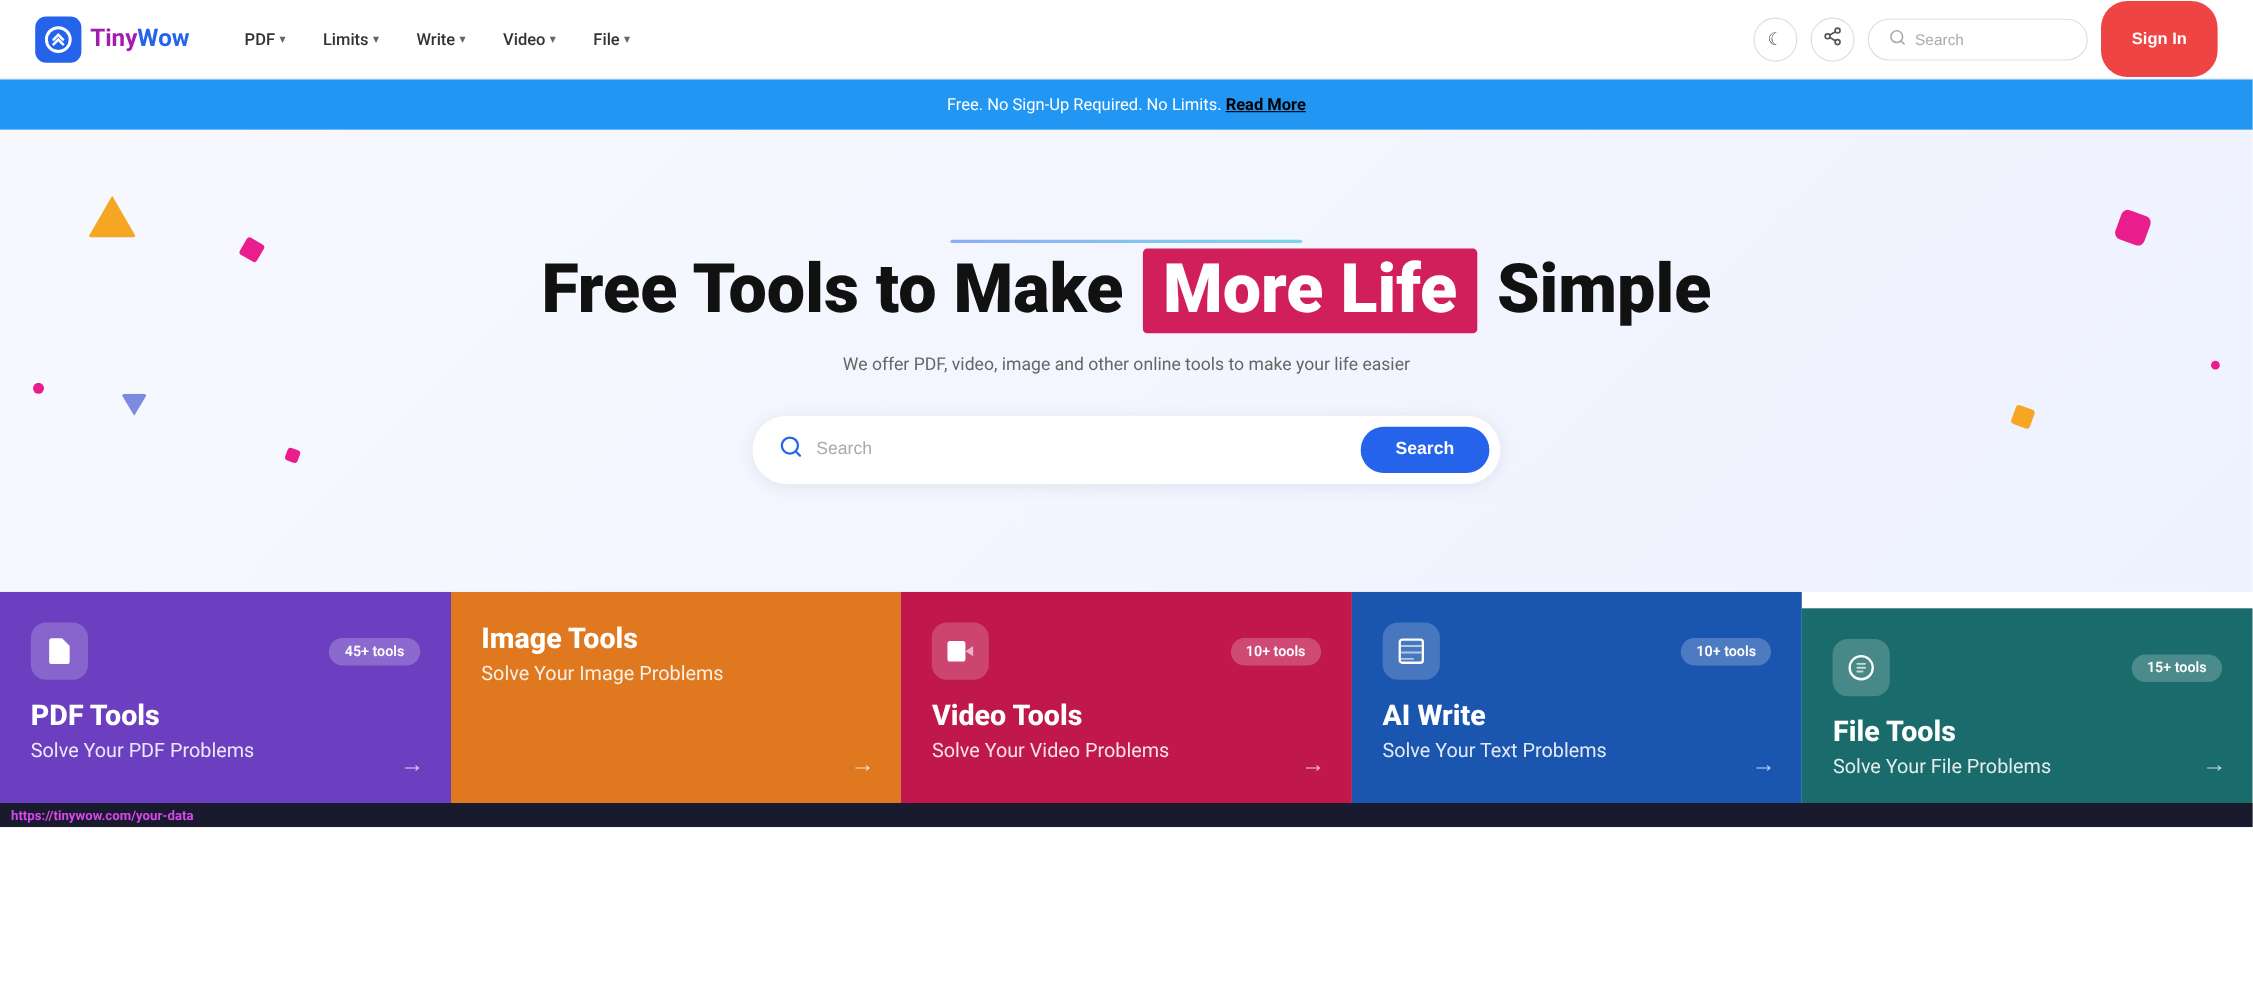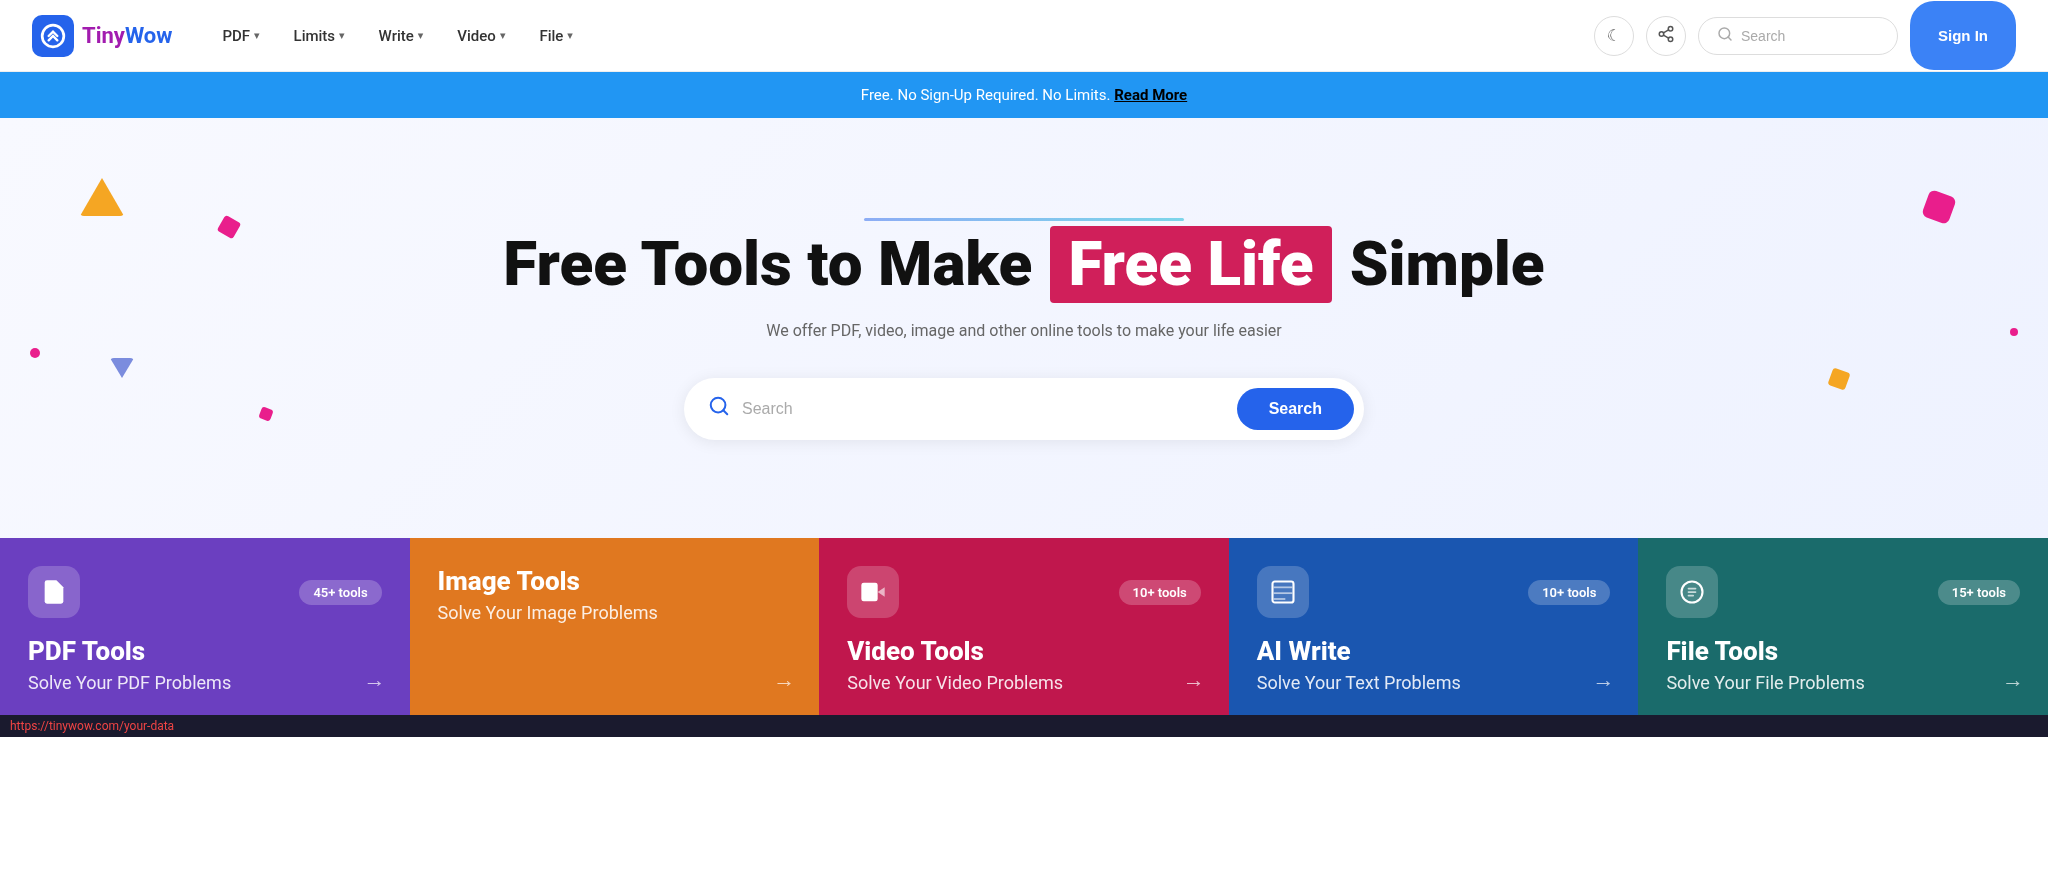--- a/index.html
+++ b/index.html
@@ -35,21 +35,21 @@
       display: flex; align-items: center; gap: 8px; border: 1.5px solid #ddd;
       border-radius: 24px; padding: 8px 18px; min-width: 200px; cursor: text;
       background: #fff;
     }
     .nav-search-box .search-icon { color: #999; font-size: 15px; }
     .nav-search-box input {
       border: none; outline: none; font-size: 14px; color: #333; background: transparent; width: 120px;
     }
     .nav-search-box input::placeholder { color: #aaa; }
     .signin-btn {
-      background: #3b82f6; color: #fff; border: none; border-radius: 24px;
+      background: #ef4444; color: #fff; border: none; border-radius: 24px;
       padding: 26px 28px; font-size: 15px; font-weight: 600; cursor: pointer;
     }
 
     
     .banner {
       background: #2196f3; color: #fff; text-align: center;
       padding: 14px 20px; font-size: 15px; font-weight: 400;
     }
     .banner a { color: #000000; font-weight: 700; text-decoration: underline; cursor: pointer; }
 
@@ -101,43 +101,43 @@
       display: flex; gap: 0; overflow: hidden; background: #fff;
     }
     .tool-card {
       flex: 1; min-width: 0; padding: 28px 28px 22px; position: relative;
       cursor: pointer; transition: filter 0.2s;
     }
     .card-pdf    { background: #6b3fc0; }
     .card-image  { background: #e07820; }
     .card-video  { background: #c0174d; }
     .card-write  { background: #1a56b0; }
-    .card-file   { background: #1a6b6b; }
+    .card-file   { background: #1a6b6b; margin-top: 15px; }
 
     .card-top { display: flex; align-items: center; justify-content: space-between; margin-bottom: 18px; }
     .card-icon-wrap {
       width: 52px; height: 52px; background: rgba(255,255,255,0.2); border-radius: 14px;
       display: flex; align-items: center; justify-content: center;
     }
     .card-icon-wrap svg { width: 28px; height: 28px; fill: white; }
     .card-badge {
       background: rgba(255,255,255,0.22); color: #fff; border-radius: 20px;
       padding: 5px 14px; font-size: 13px; font-weight: 600;
     }
     .card-title { color: #fff; font-size: 26px; font-weight: 800; margin-bottom: 6px; }
     .card-desc { color: rgba(255,255,255,0.88); font-size: 18px; }
     .card-arrow {
       position: absolute; right: 24px; bottom: 22px;
       color: rgba(255,255,255,0.7); font-size: 22px;
     }
 
     
     .statusbar {
-      background: #1a1a2e; color: #ef4444; font-size: 12px; padding: 4px 10px;
-      display: flex; align-items: center;
+      background: #1a1a2e; color: #d946ef; font-size: 12px; padding: 4px 10px;
+      display: flex; align-items: center; font-weight: bold;
     }
   </style>
 </head>
 <body>
 
 <nav>
   <a class="nav-logo" href="#">
     <div class="nav-logo-icon">
       <svg viewBox="0 0 24 24">
         <circle cx="12" cy="12" r="10" fill="none" stroke="white" stroke-width="2.5"></circle>
@@ -213,21 +213,21 @@
   <div class="deco deco-blue-tri"></div>
   <div class="deco deco-pink-dot"></div>
   <div class="deco deco-pink-dot2"></div>
   <div class="deco deco-pink-box"></div>
   <div class="deco deco-orange-box"></div>
   <div class="deco deco-pink-dot3"></div>
   <div class="deco-line"></div>
 
   <h1 class="hero-headline">
     <span>Free Tools to Make</span>
-    <span class="hero-highlight">Free Life</span>
+    <span class="hero-highlight">More Life</span>
     <span>Simple</span>
   </h1>
   <p class="hero-sub">We offer PDF, video, image and other online tools to make your life easier</p>
 
   <div class="hero-search">
     <span class="hero-search-icon">
       <svg width="22" height="22" viewBox="0 0 24 24" fill="none" stroke="#2563eb" stroke-width="2.2" stroke-linecap="round">
         <circle cx="11" cy="11" r="8"></circle>
           <line x1="21" y1="21" x2="16.65" y2="16.65"></line>
       </svg>

